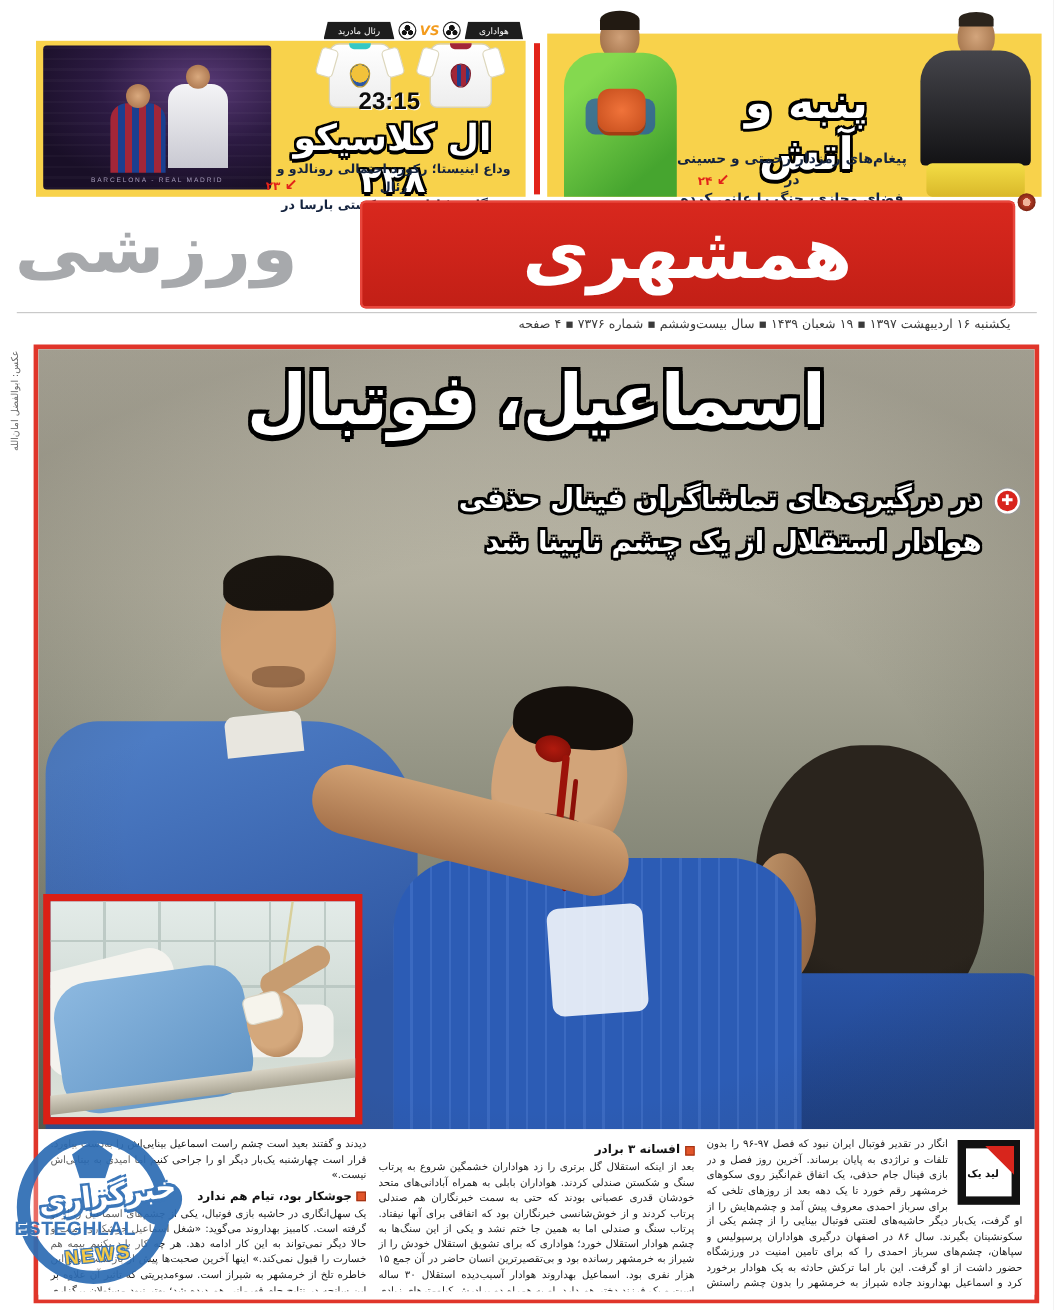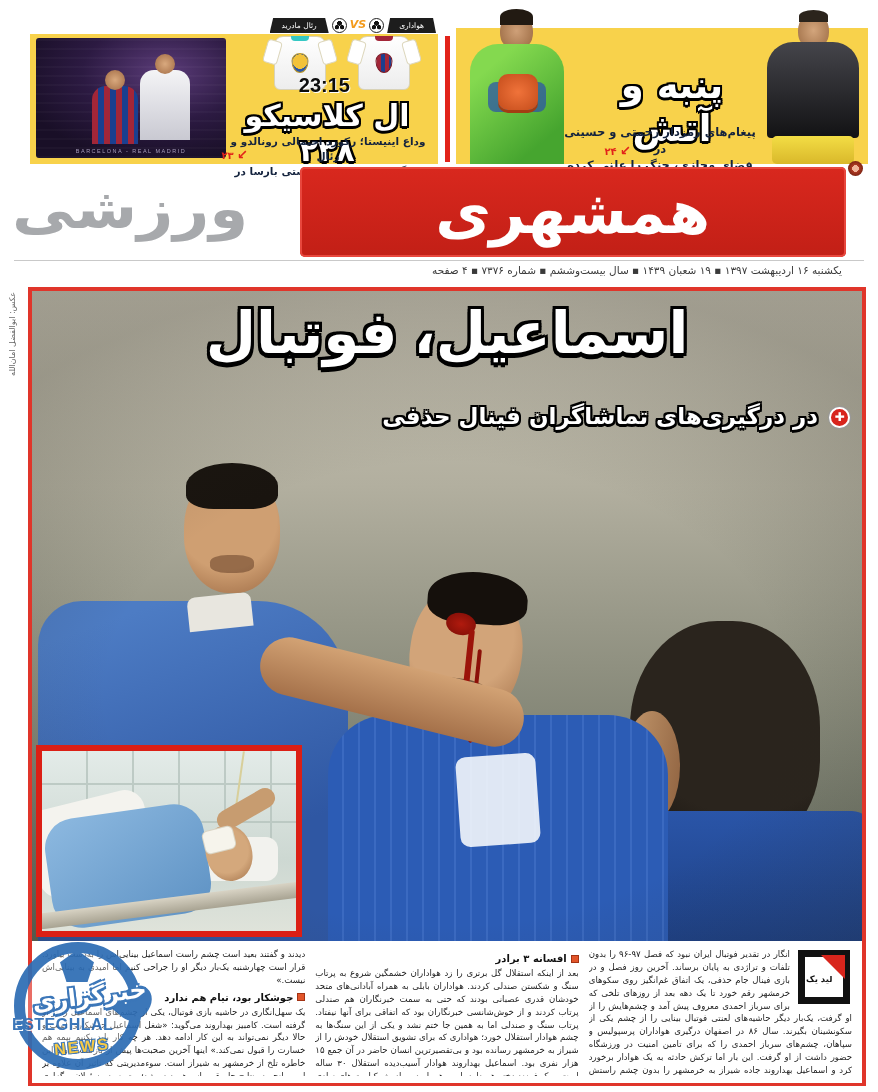--- a/index.html
+++ b/index.html
@@ -20,21 +20,21 @@
     color:#fff;
     text-shadow:-3px -3px 0 #000,3px -3px 0 #000,-3px 3px 0 #000,3px 3px 0 #000,
                 -3px 0 0 #000,3px 0 0 #000,0 -3px 0 #000,0 3px 0 #000,0 5px 0 #000;
   }
   
   .promo { position:absolute; background:#f8d24b; }
   #promo-left  { left:30px;  top:34px; width:408px; height:130px; }
   #promo-right { left:456px; top:28px; width:412px; height:136px; }
   #promo-divider { position:absolute; left:445px; top:36px; width:5px; height:126px; background:#e2231a; }
 
-  .ribbons { position:absolute; top:-16px; right:2px; display:flex; align-items:flex-start; gap:3px; }
+  .ribbons { position:absolute; top:-16px; right:2px; display:flex; align-items:center; gap:3px; }
   .ribbon { background:#1d1d1d; color:#fff; font-size:7.5px; padding:3px 12px; white-space:nowrap;
             clip-path:polygon(6% 0,94% 0,100% 100%,0 100%); direction:rtl; }
   .ball { width:15px; height:15px; background:#fff; border-radius:50%; border:1px solid #222; position:relative; }
   .ball::after { content:""; position:absolute; inset:1px; border-radius:50%;
     background: radial-gradient(circle at 50% 30%, #111 2.2px, transparent 2.7px),
                 radial-gradient(circle at 26% 66%, #111 1.9px, transparent 2.4px),
                 radial-gradient(circle at 74% 66%, #111 1.9px, transparent 2.4px); }
   .vs { color:#f39b1d; font-weight:900; font-size:11px; font-style:italic; }
 
   .poster { position:absolute; left:6px; top:4px; width:190px; height:120px; border-radius:3px; overflow:hidden;
@@ -93,21 +93,21 @@
   .pm-head { position:absolute; left:40px; top:0; width:31px; height:37px; border-radius:50% 50% 45% 45%;
     background:radial-gradient(#d3a57c,#9a6a42); }
   .pm-head::before { content:""; position:absolute; left:1px; top:-2px; width:29px; height:12px;
     border-radius:50% 50% 0 0; background:#2b241c; }
   .pm-torso { position:absolute; left:9px; top:30px; width:92px; height:96px; border-radius:26px 26px 4px 4px;
     background:linear-gradient(#45454b,#121214); }
   .pm-shorts { position:absolute; left:14px; top:124px; width:82px; height:28px; border-radius:5px;
     background:linear-gradient(#f3dd45,#d9b82a); }
   #promo-right .promo-headline { right:100px; top:36px; width:192px; font-size:37px;margin-left:16px; }
   #promo-right .promo-sub { right:104px; top:96px; width:208px; font-size:11.5px; }
-  #promo-right .pageref { right:237px; bottom:6px; }
+  #promo-right .pageref { right:260px; bottom:6px; }
 
   
   #edition { position:absolute; left:12px; top:176px; font-size:56px; font-weight:900; color:#a7a9ac;
     transform:scaleX(1.12); transform-origin:left; letter-spacing:3px; direction:rtl; }
   #masthead-block { position:absolute; left:300px; top:167px; width:546px; height:90px;
     background:linear-gradient(#d9281e,#c21f16); border-radius:5px;
     display:flex; align-items:center; justify-content:center;
     box-shadow:inset 0 0 0 2px #e8473d; }
   #masthead-block span { color:#fff; font-size:60px; font-weight:900; transform:skewX(-3deg); }
   #masthead-stamp { position:absolute; left:848px; top:161px; width:15px; height:15px; border-radius:50%;
@@ -304,20 +304,21 @@
       <div class="blood1"></div>
       <div class="arm"></div>
 
       <div id="headline">
         <span class="outline-big">اسماعیل،</span>
         <span class="outline-big">فوتبال</span>
       </div>
       <div id="subhead-bullet">✚</div>
       <div id="subheadline" class="outline">
         <span>در درگیری‌های تماشاگران فینال حذفی</span><br>
+        <span>هوادار استقلال از یک چشم نابینا شد</span>
       </div>
 
       <div id="inset">
         <div class="tiles"></div>
         <div class="iv-line"></div>
         <div class="pillow"></div>
         <div class="sheet"></div>
         <div class="gown"></div>
         <div class="p-arm"></div>
         <div class="p-head"></div>

